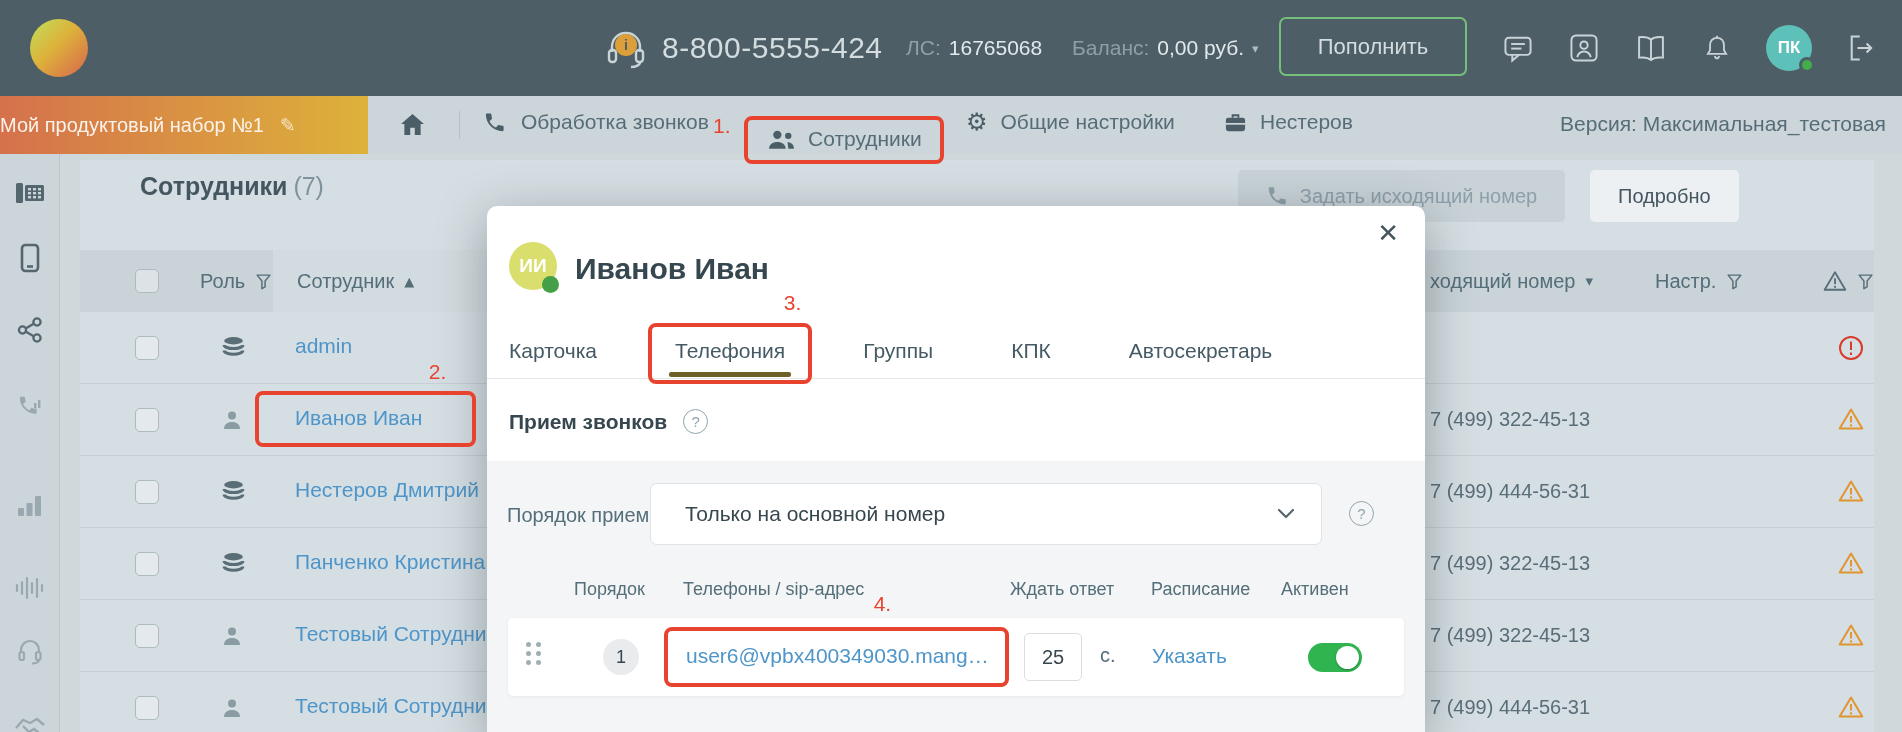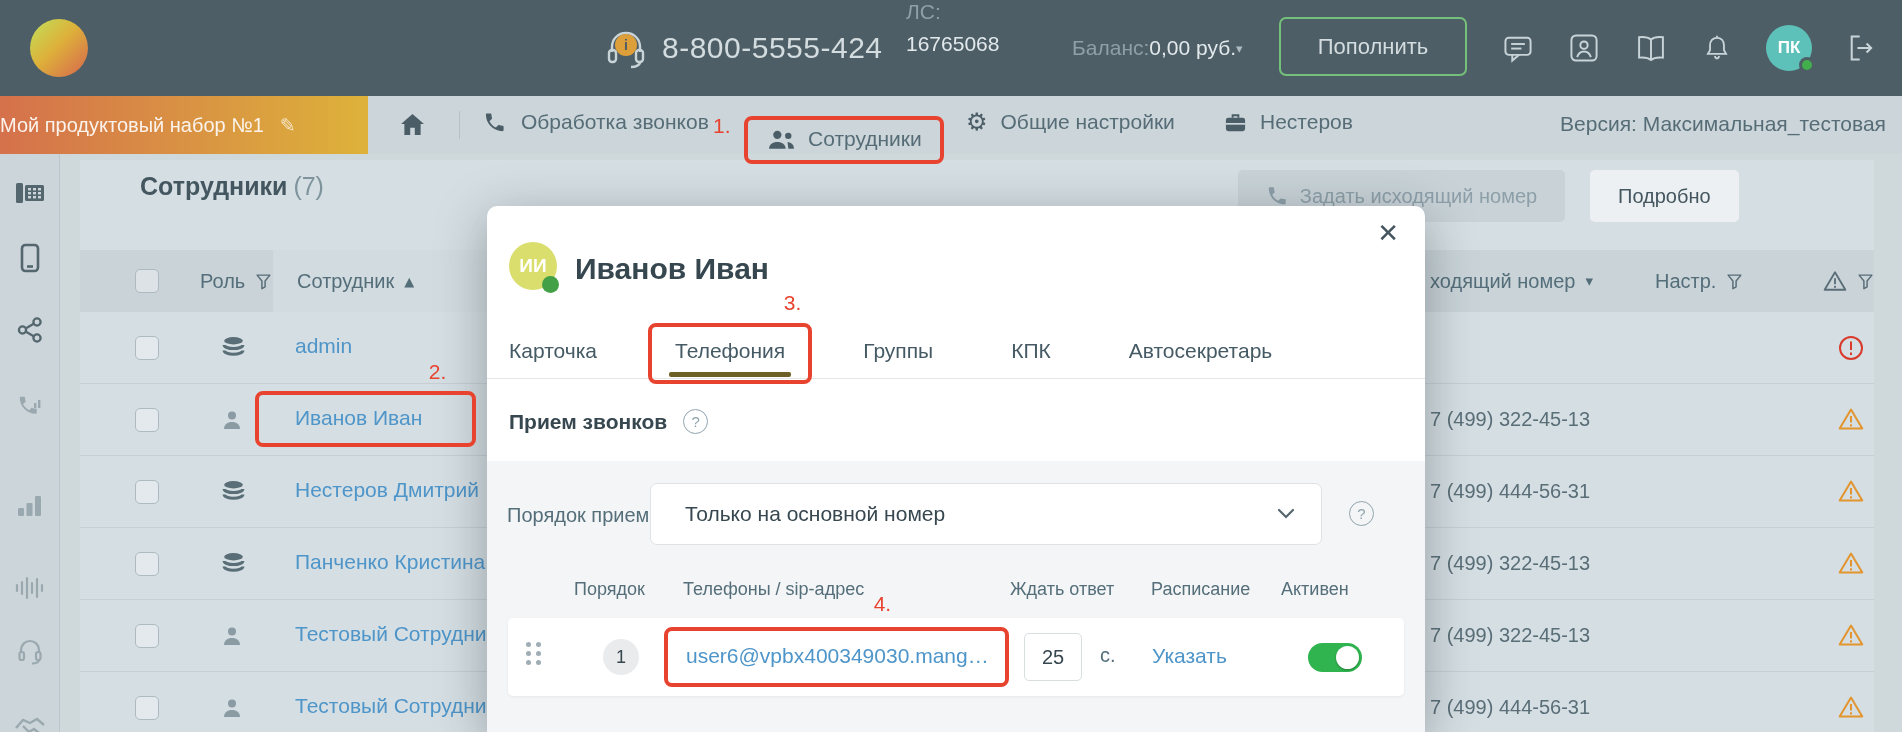--- a/index.html
+++ b/index.html
@@ -9,22 +9,22 @@
   
   .top-header { position:absolute; left:0; top:0; width:1902px; height:96px; background:#4e5e66; display:flex; align-items:center; }
   .logo { position:absolute; left:30px; top:0; height:96px; display:flex; align-items:center; gap:16px; }
   .mango { width:58px; height:58px; border-radius:50%; background:linear-gradient(135deg,#c6d654 10%,#ddb23a 45%,#d97a48 85%); }
   .brand-bold { font-size:31px; font-weight:700; color:#e9eff1; letter-spacing:1px; }
   .brand-light { font-size:31px; font-weight:300; color:#bcc9ce; letter-spacing:2px; margin-left:6px; }
   .support { position:absolute; left:604px; top:0; height:96px; display:flex; align-items:center; gap:14px; }
   .support-phone { font-size:30px; color:#d3dcdf; letter-spacing:.5px; }
   .hs-wrap { position:relative; width:44px; height:44px; }
   .hs-dot { position:absolute; left:11px; top:8px; width:22px; height:22px; border-radius:50%; background:#dd9f3a; color:#4e5e66; font-size:14px; font-weight:700; text-align:center; line-height:22px; }
-  .account { position:absolute; left:906px; top:0; height:96px; display:flex; align-items:flex-start; gap:8px; font-size:21px;flex-direction:column; }
-  .balance { position:absolute; left:1072px; top:0; height:96px; display:flex; align-items:center; font-size:21px; }
+  .account { position:absolute; left:906px; top:0; height:96px; display:flex; align-items:center; gap:8px; font-size:21px; }
+  .balance { position:absolute; left:1072px; top:0; height:96px; display:flex; align-items:center; gap:8px; font-size:21px; }
   .muted { color:#8da0a8; }
   .hval { color:#e2e9ec; }
   .caret { color:#aebbc1; font-size:13px; font-family:"DejaVu Sans", sans-serif; }
   .topup-btn { position:absolute; left:1279px; top:17px; width:188px; height:59px; background:transparent; border:2px solid #74bf79; border-radius:7px; color:#d3dcdf; font-size:22px; font-family:inherit; }
   .hicons { position:absolute; right:24px; top:0; height:96px; display:flex; align-items:center; gap:34px; }
   .hicon svg { display:block; }
   .havatar { position:relative; width:46px; height:46px; border-radius:50%; background:#5ec1b9; color:#fff; font-size:17px; font-weight:700; display:flex; align-items:center; justify-content:center; }
   .havatar .status { position:absolute; right:-3px; bottom:-2px; width:16px; height:16px; border-radius:50%; background:#43ae4c; border:3px solid #4e5e66; }
 
   

